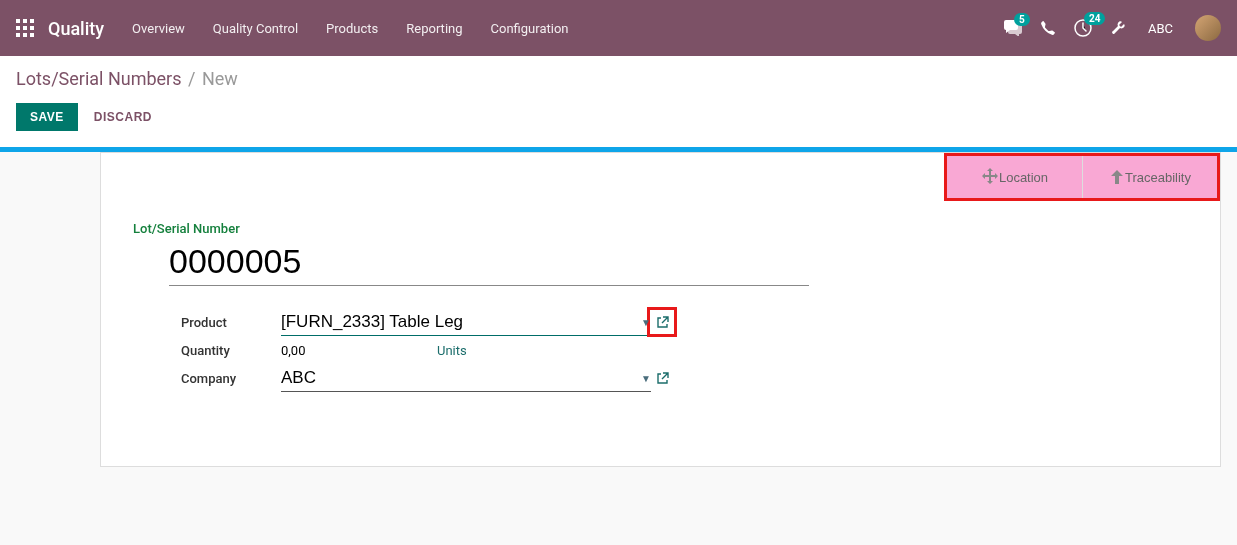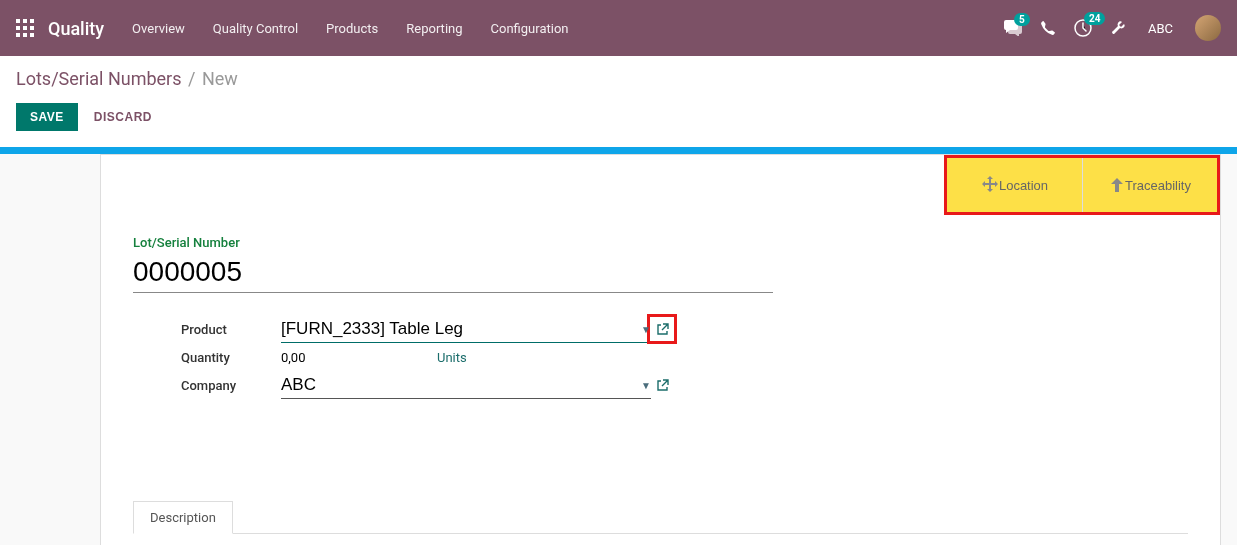--- a/index.html
+++ b/index.html
@@ -11,44 +11,44 @@
     .apps-icon { width: 18px; height: 18px; margin-right: 14px; cursor: pointer; }
     .brand { font-size: 18px; font-weight: 500; margin-right: 28px; }
     .nav-item { font-size: 13px; margin-right: 28px; cursor: pointer; color: rgba(255,255,255,0.9); }
     .navbar-right { display: flex; align-items: center; gap: 18px; }
     .nav-icon-wrap { position: relative; display: flex; align-items: center; cursor: pointer; }
     .badge { position: absolute; top: -7px; left: 10px; background: #00a09d; color: #fff; border-radius: 9px; font-size: 10px; padding: 1px 5px; font-weight: bold; }
     .user-name { font-size: 13px; margin-left: 4px; }
     .avatar { width: 26px; height: 26px; border-radius: 50%; background: linear-gradient(135deg, #d4a574, #8b6941); margin-left: 4px; }
     
     
-    .control-bar { background: #fff; border-bottom: 7px solid #0ea5e9; padding: 12px 16px 16px 16px; }
+    .control-bar { background: #fff; border-bottom: 5px solid #0ea5e9; padding: 12px 16px 16px 16px; }
     .breadcrumb { font-size: 18px; margin-bottom: 14px; }
     .breadcrumb-link { color: #7C5166; cursor: pointer; }
     .breadcrumb-sep { color: #999; margin: 0 2px; }
     .breadcrumb-current { color: #999; }
     .btn-row { display: flex; align-items: center; gap: 16px; }
     .btn-primary { background: #00786b; color: #fff; border: none; padding: 7px 14px; font-size: 12px; font-weight: bold; cursor: pointer; letter-spacing: 0.5px; }
     .btn-link { background: none; border: none; color: #7C5166; font-size: 12px; font-weight: bold; cursor: pointer; letter-spacing: 0.5px; }
     
     
     .sheet-wrapper { padding: 0 0 0 100px; }
     .sheet { background: #fff; border: 1px solid #ddd; width: 1121px; padding: 0; position: relative; }
     
     
     .button-box { display: flex; justify-content: flex-end; }
     .button-box-inner { display: flex; border: 3px solid #E8191A; }
-    .stat-button { display: flex; align-items: center; justify-content: center; gap: 0; width: 135px; height: 54px; border: none; border-left: 1px solid #ddd; background: #fde047; cursor: pointer; }
+    .stat-button { display: flex; align-items: center; justify-content: center; gap: 0; width: 135px; height: 42px; border: none; border-left: 1px solid #ddd; background: #f9a8d4; cursor: pointer; }
     .stat-button:first-child { border-left: none; }
     .stat-button .icon-svg { fill: #888; }
     .stat-button-text { font-size: 13px; color: #666; }
     
     .form-body { padding: 20px 32px 40px 32px; }
     .label-small { font-size: 13px; color: #15803d; font-weight: 500; }
-    .lot-input { font-size: 28px; border: none; border-bottom: 1px solid #888; width: 640px; padding: 4px 0; outline: none; margin-top: 2px; }
+    .lot-input { font-size: 34px; border: none; border-bottom: 1px solid #888; width: 640px; padding: 4px 0; outline: none; margin-top: 2px; margin-left: 36px; }
     
     .field-grid { margin-top: 22px; }
     .field-row { display: flex; align-items: center; height: 28px; }
     .field-label { width: 148px; font-size: 13px; color: #333; font-weight: 500; padding-left: 48px; }
     .field-value-wrap { display: flex; align-items: center; width: 398px; position: relative; }
     .m2o-input { border: none; border-bottom: 1px solid #555; width: 370px; font-size: 17px; padding: 3px 18px 3px 0; outline: none; }
     .m2o-input.teal-border { border-bottom-color: #006d68; }
     .caret-down { position: absolute; right: 28px; color: #4a6d7c; font-size: 10px; pointer-events: none; }
     .external-link { width: 22px; height: 22px; display: flex; align-items: center; justify-content: center; cursor: pointer; }
     .external-link.highlighted { outline: 3px solid #E8191A; outline-offset: 1px; }
@@ -172,18 +172,15 @@
             <span class="external-link">
               <svg width="13" height="13" viewBox="0 0 13 13">
                   <path fill="none" stroke="#1b6d6b" stroke-width="1.4" d="M5 2H2v9h9V8M7 1h5v5M12 1L6 7"></path>
                 </svg>
             </span>
           </div>
         </div>
       </div>
     </div>
 
-    <div class="tabs">
-      <div class="tab">Description</div>
-    </div>
     <div style="height: 34px"></div>
   </div>
 </div>
 
 </body></html>

